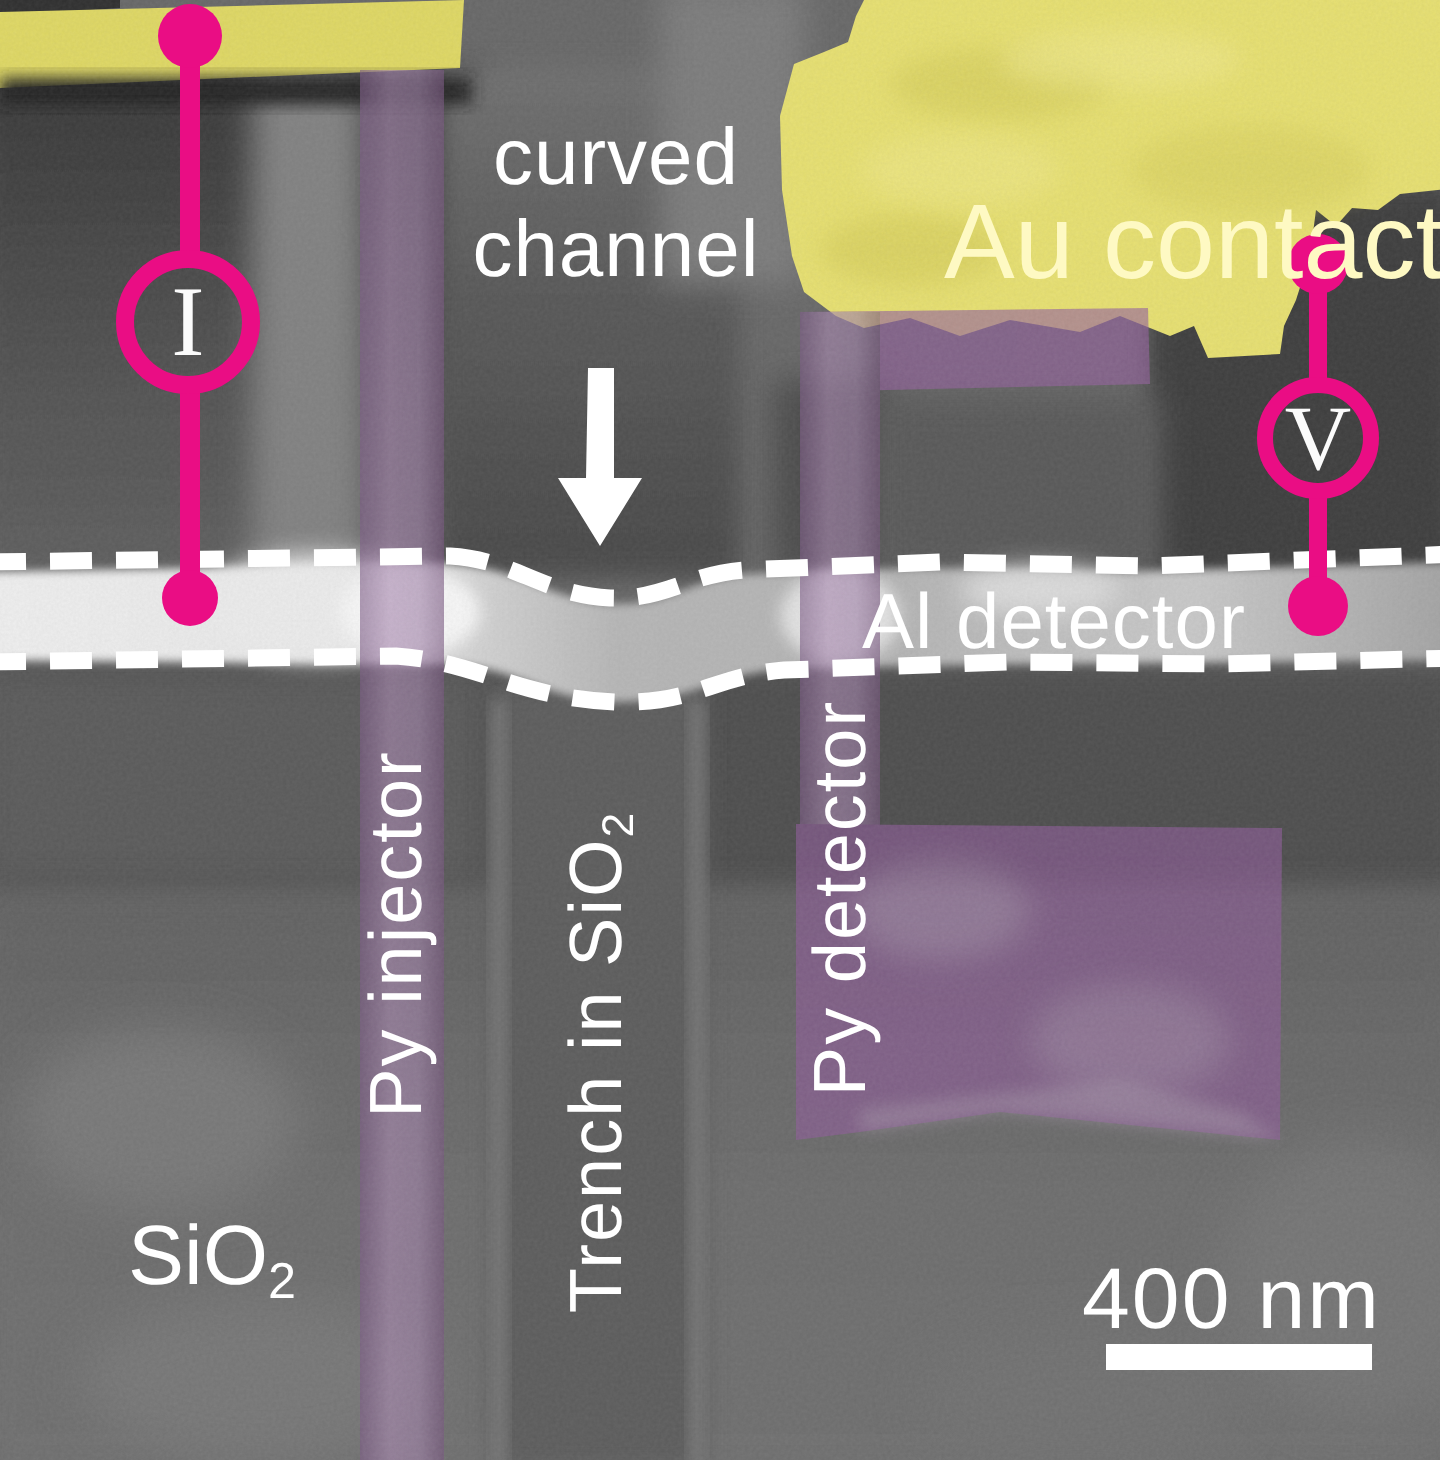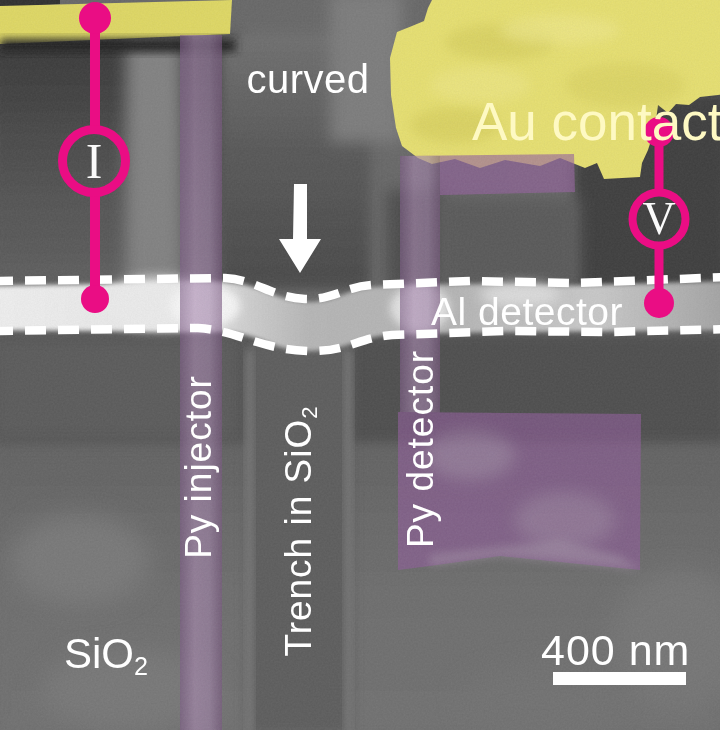--- a/index.html
+++ b/index.html
@@ -175,35 +175,36 @@
       <circle cx="659" cy="132" r="15" stroke="none"></circle>
       <circle cx="659" cy="303" r="15" stroke="none"></circle>
       <circle cx="659" cy="219" r="26.5" fill="none" stroke-width="8"></circle>
     </g>
 
     <rect x="553" y="672" width="133" height="13" fill="#ffffff"></rect>
   </svg>
 
   <div class="lbl curved" style="left:225px;top:56px;width:166px;">
     <span class="line">curved</span>
+    <span class="line">channel</span>
   </div>
 
   <div class="lbl au-label" style="left:472px;top:58px;">Au contact</div>
 
   <div class="lbl al-label" style="left:431px;top:290px;">Al detector</div>
 
   <div class="lbl vlabel vert" style="left:199px;top:467px;">Py injector</div>
 
   <div class="lbl vlabel vert" style="left:299px;top:531px;">
     <span>Trench in SiO</span><span class="sub">2</span>
   </div>
 
   <div class="lbl vlabel vert" style="left:421px;top:449px;">Py detector</div>
 
-  <div class="lbl sio2" style="left:64px;top:630px;">
+  <div class="lbl sio2" style="left:64px;top:604px;">
     <span>SiO</span><span class="sub">2</span>
   </div>
 
   <div class="lbl scalelbl" style="left:541px;top:626px;">400 nm</div>
 
   <div class="probe-letter" style="left:94px;top:163px;font-size:50px;">I</div>
 
   <div class="probe-letter" style="left:659px;top:221px;font-size:46px;">V</div>
 
 </div>

